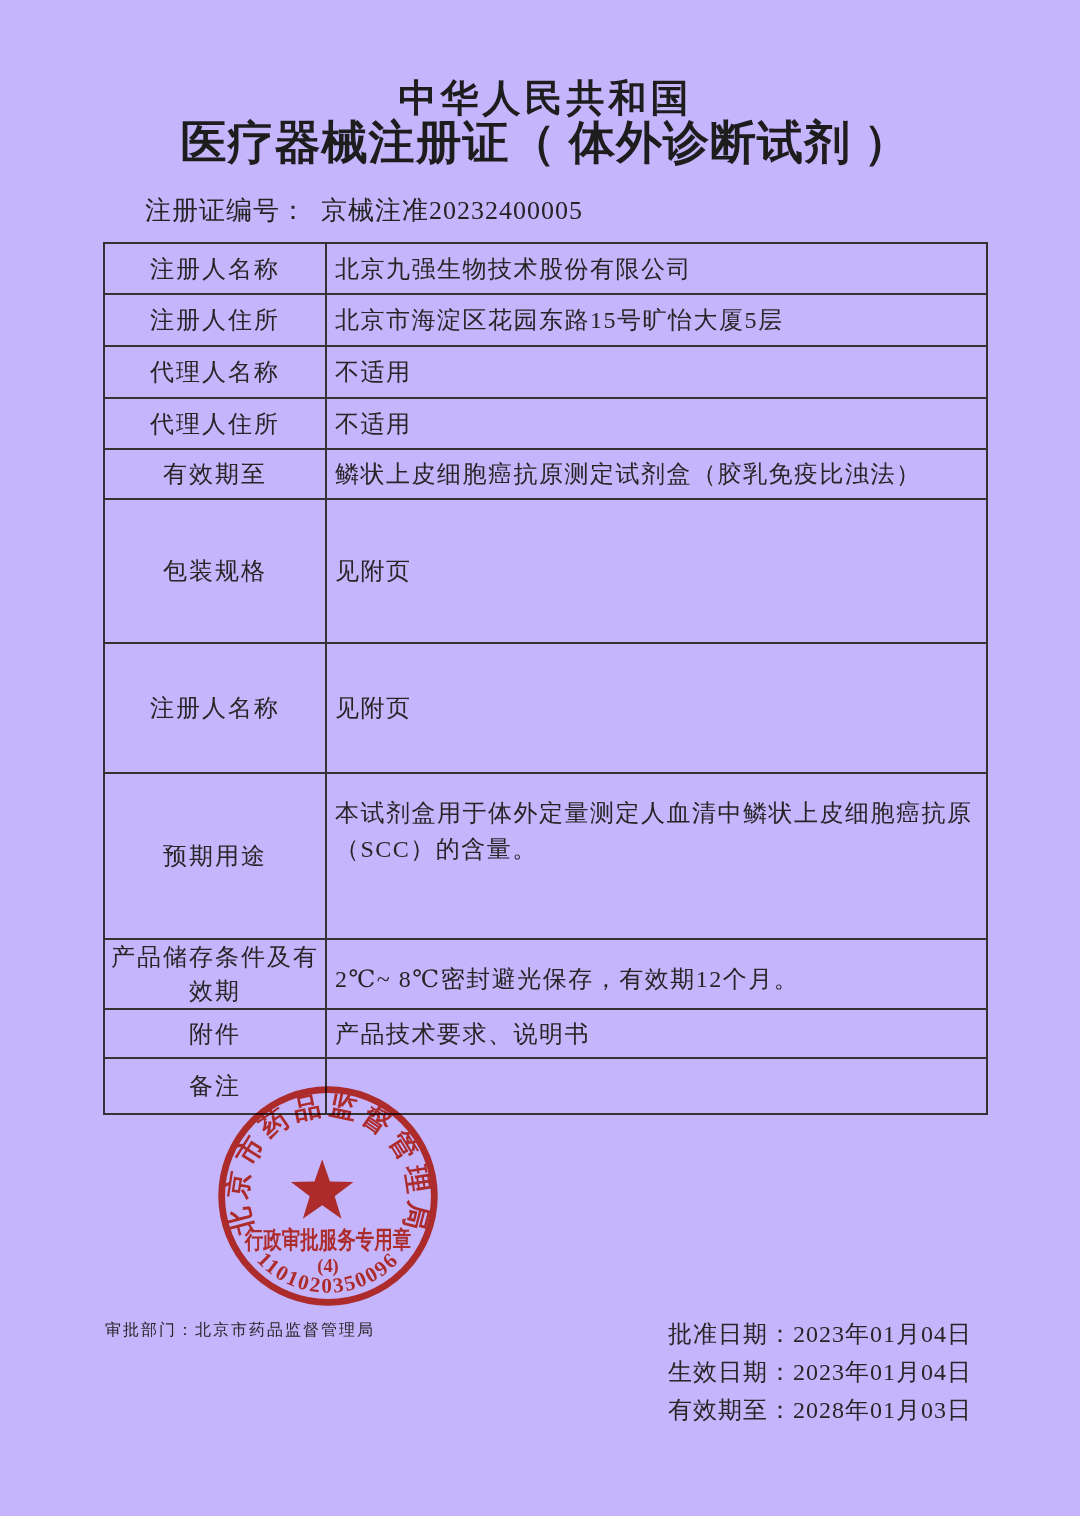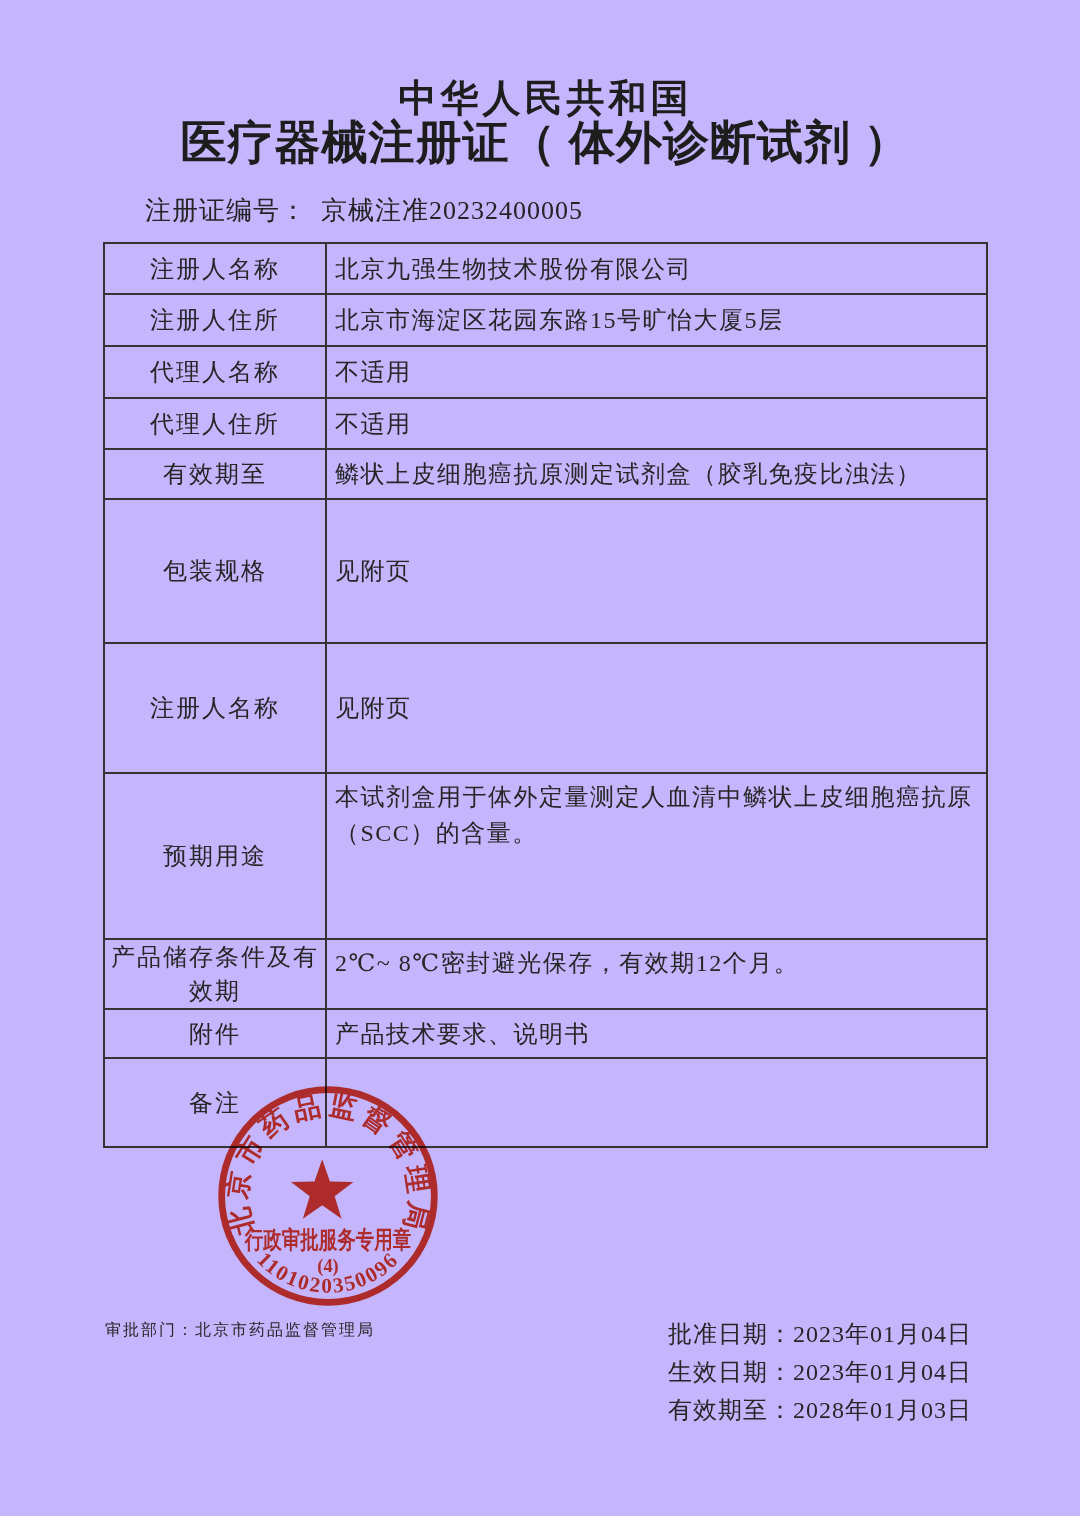--- a/index.html
+++ b/index.html
@@ -36,27 +36,27 @@
     vertical-align:middle;
   }
   .cert-table td.lbl {
     width:222px; text-align:center; letter-spacing:2px;
     padding:0 5px; line-height:34px;
   }
   .cert-table td.val {
     padding:4px 6px 4px 8px; letter-spacing:1.5px;
     white-space:pre-line; line-height:36px;margin-top:23px;
   }
-  .cert-table td.vtop { vertical-align:top; padding-top:5px; }
+  .cert-table td.vtop { vertical-align:top; padding-top:21px; }
 
   tr.r1{height:51px} tr.r2{height:52px} tr.r3{height:110px}
   tr.r4{height:52px} tr.r5{height:51px} tr.r6{height:50px}
   tr.r7{height:144px} tr.r8{height:130px} tr.r9{height:166px}
   tr.r10{height:58px} tr.r11{height:49px} tr.r12{height:53px}
-  tr.r13{height:89px}
+  tr.r13{height:56px}
 
   .seal {
     position:absolute; left:212px; top:1080px;
     width:232px; height:232px;
     mix-blend-mode:multiply; opacity:.94;
     pointer-events:none;
   }
   .seal svg { width:100%; height:100%; }
   .seal text { font-family:"Liberation Serif","DejaVu Serif",serif; font-weight:bold; }
 

